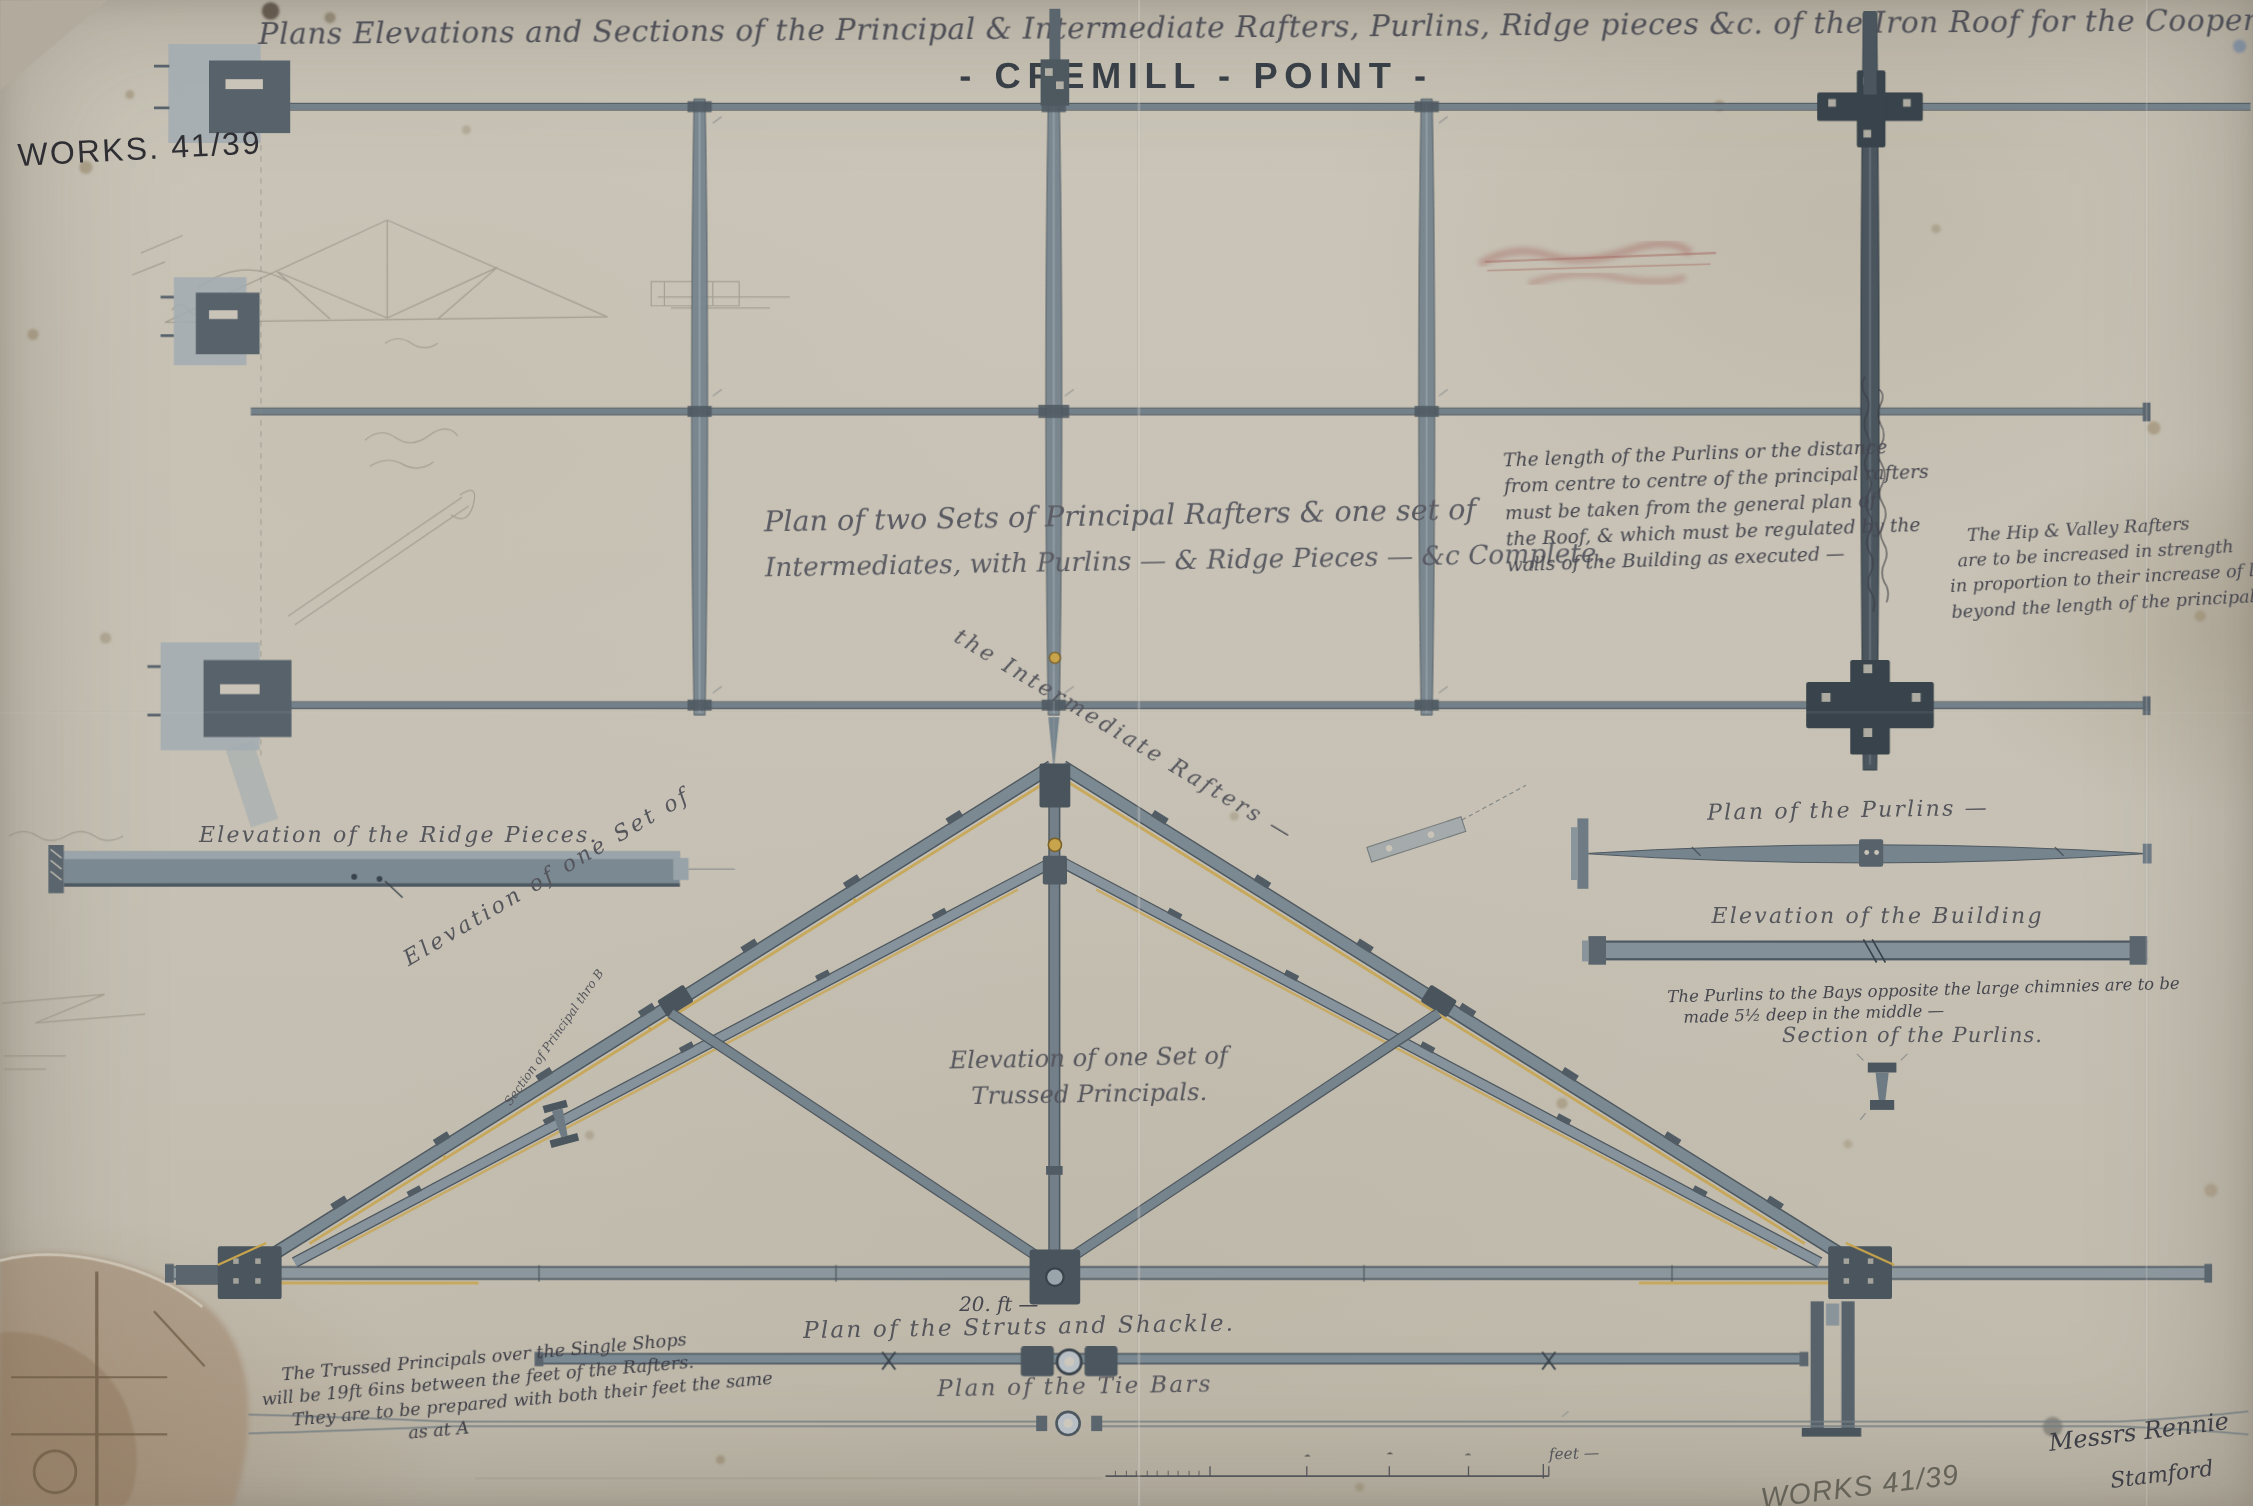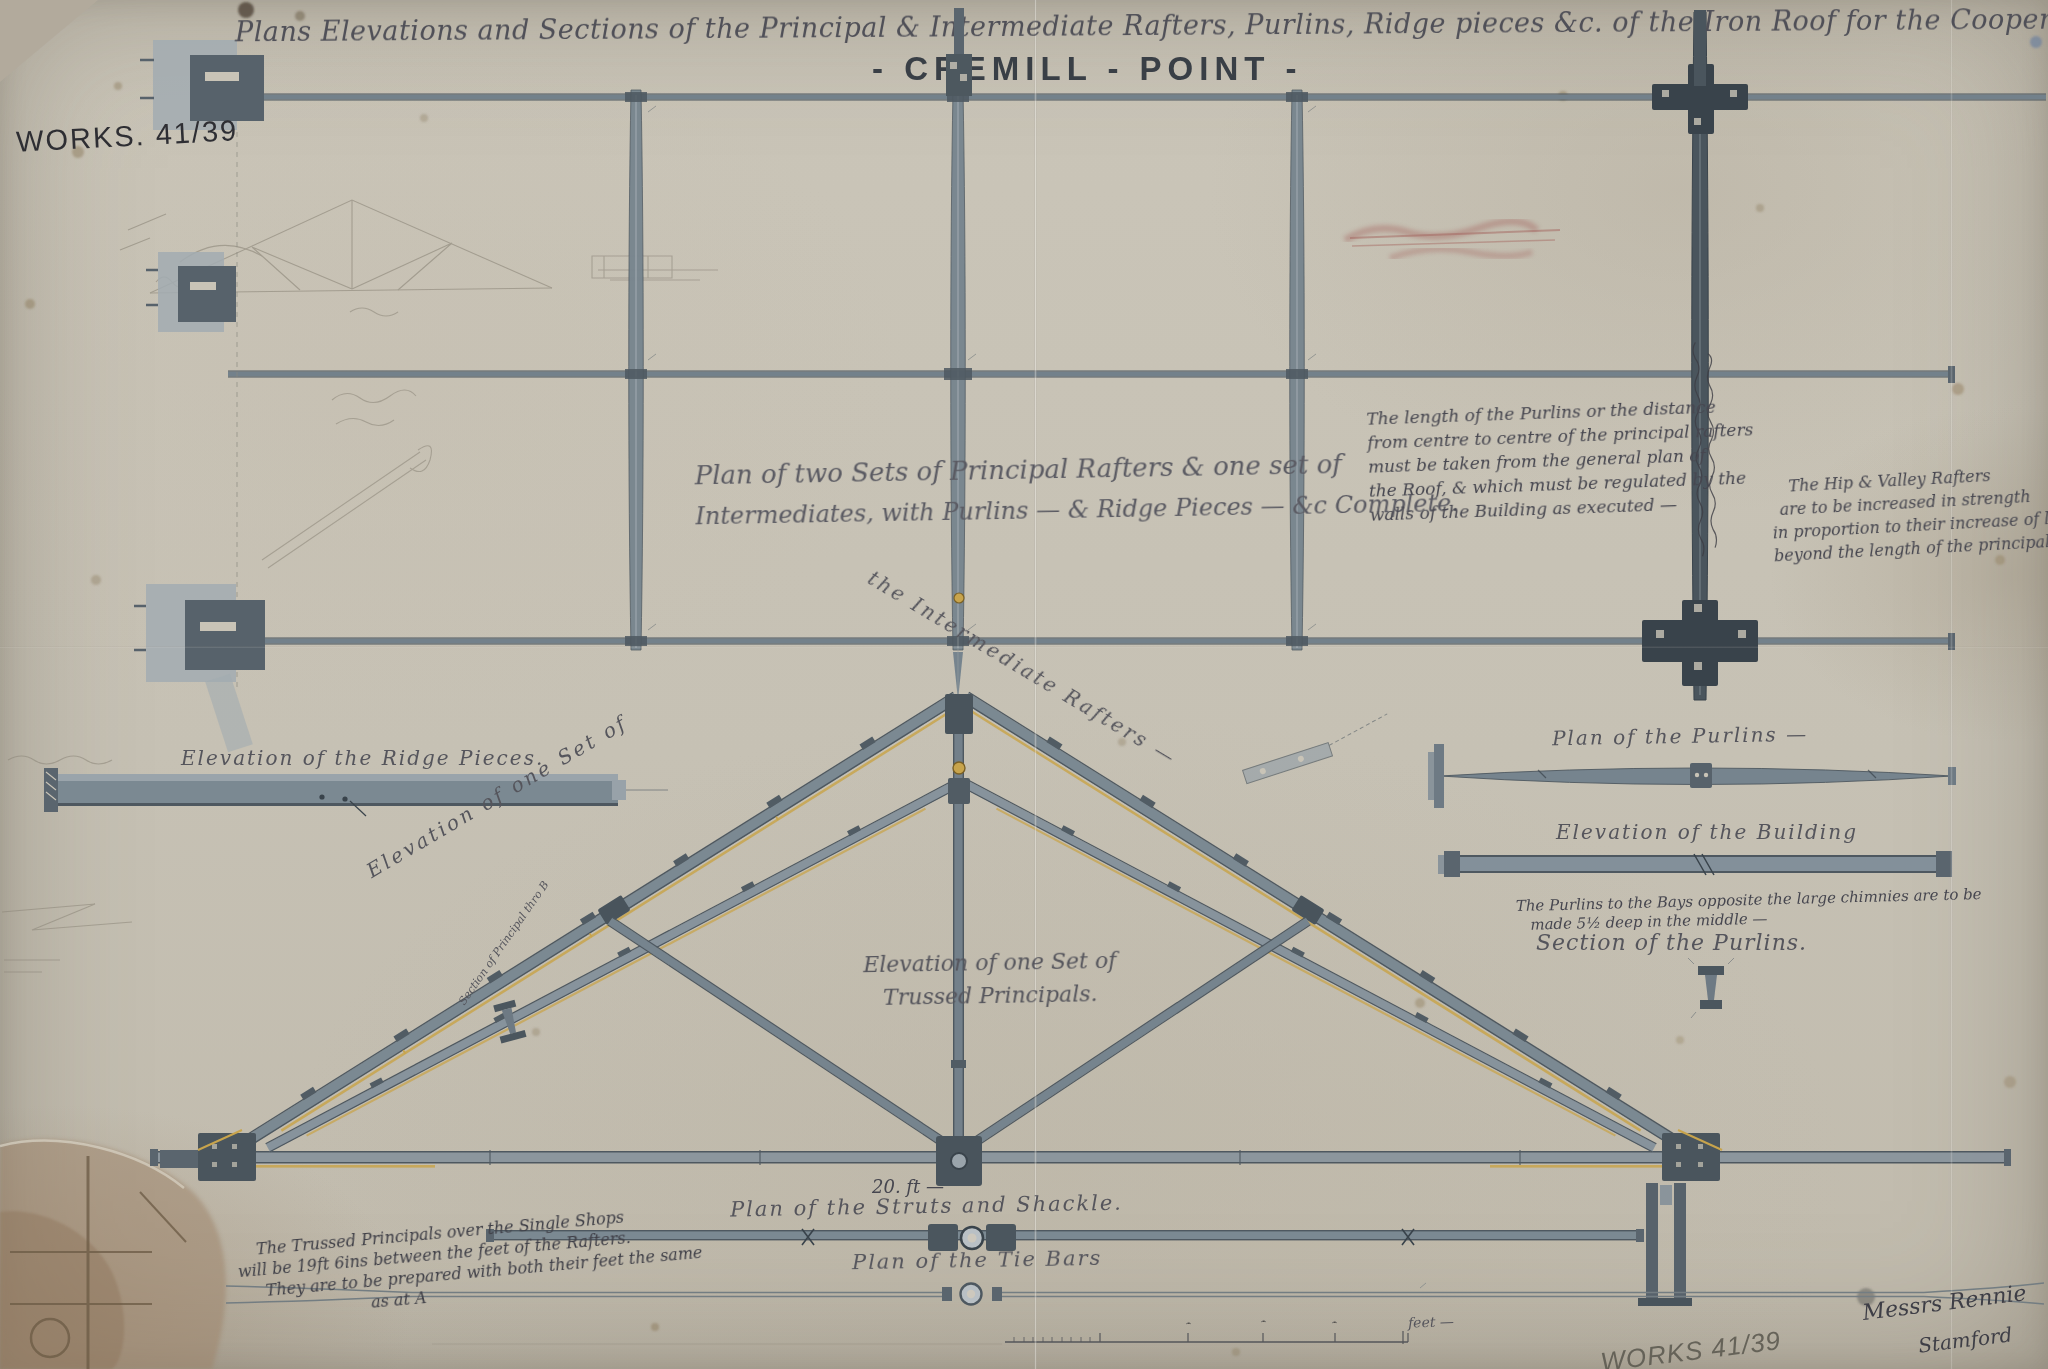--- a/index.html
+++ b/index.html
@@ -460,21 +460,21 @@
   <div class="lbl" style="left:456px;top:1000px;font-size:11px;color:#55555c;transform:rotate(-55deg);transform-origin:left top;">Section of Principal thro B</div>
 
   <div class="lbl" style="left:1552px;top:724px;font-size:20px;letter-spacing:2px;color:#55555c;transform:rotate(-1deg);">Plan of the Purlins —</div>
   <div class="lbl" style="left:1556px;top:820px;font-size:20px;letter-spacing:2px;color:#55555c;">Elevation of the Building</div>
 
   <div class="lbl" style="left:1516px;top:891px;font-size:15px;line-height:19px;color:#46464f;transform:rotate(-1.5deg);">
     <div>The Purlins to the Bays opposite the large chimnies are to be</div>
     <div style="margin-left:14px;">made 5½ deep in the middle —</div>
   </div>
 
-  <div class="lbl" style="left:1536px;top:930px;font-size:22px;letter-spacing:1px;color:#55555c;">Section of the Purlins.</div>
+  <div class="lbl" style="left:1620px;top:930px;font-size:19px;letter-spacing:1px;color:#55555c;">Section of the Purlins.</div>
 
   <div class="lbl" style="left:872px;top:1176px;font-size:18px;color:#46464f;">20. ft —</div>
 
   <div class="lbl" style="left:730px;top:1194px;font-size:21px;letter-spacing:2px;color:#55555c;transform:rotate(-1deg);">Plan of the Struts and Shackle.</div>
   <div class="lbl" style="left:852px;top:1248px;font-size:21px;letter-spacing:2px;color:#55555c;transform:rotate(-1deg);">Plan of the Tie Bars</div>
 
   <div class="lbl" style="left:238px;top:1220px;font-size:16px;line-height:21px;color:#3e3e46;transform:rotate(-5deg);">
     <div style="margin-left:20px;">The Trussed Principals over the Single Shops</div>
     <div>will be 19ft 6ins between the feet of the Rafters.</div>
     <div style="margin-left:26px;">They are to be prepared with both their feet the same</div>

